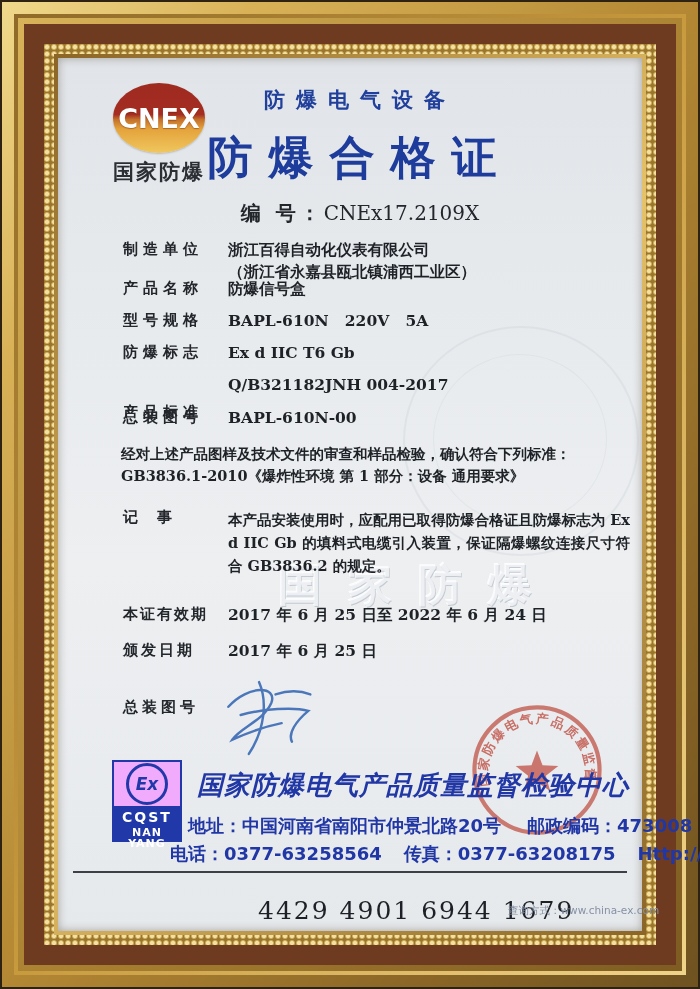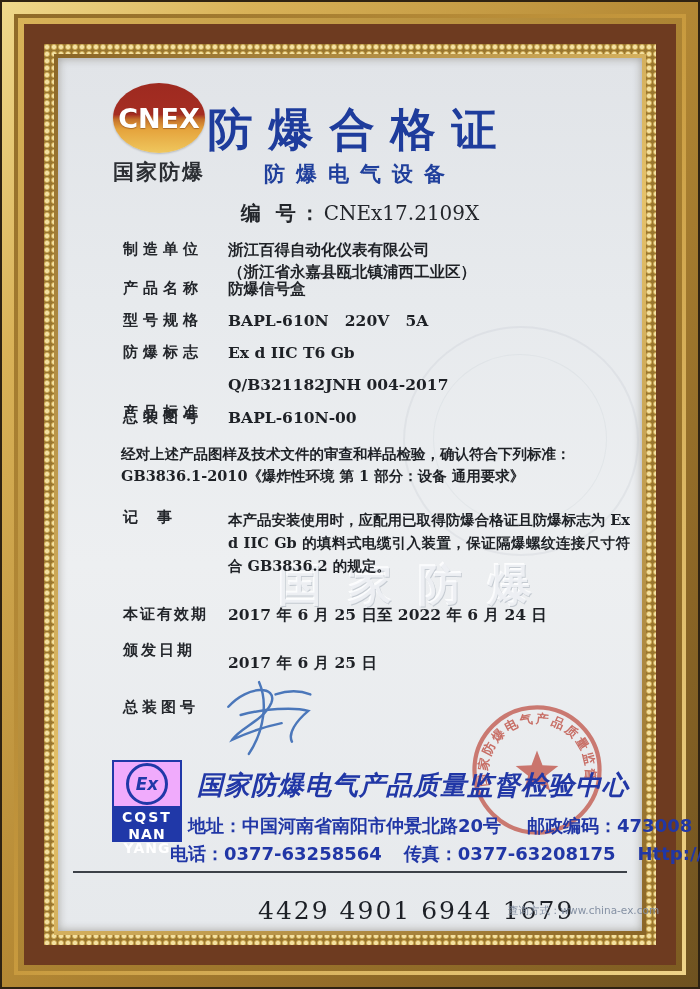--- a/index.html
+++ b/index.html
@@ -66,21 +66,21 @@
   .fvalue{font-family:"DejaVu Serif","Liberation Serif",serif;font-weight:600;font-size:15.5px;white-space:pre;color:#1e2126;}
   
   .bser{font-family:"DejaVu Serif","Liberation Serif",serif;font-weight:700;font-size:14.5px;color:#1e2126;}
   
   #cqst{left:54px;top:702px;width:66px;height:78px;border:2px solid #2038a8;background:#fff;}
   #cqst-top{height:44px;display:flex;align-items:center;justify-content:center;background:#f0abfc;}
   #cqst-circle{width:36px;height:36px;border:3px solid #2038a8;border-radius:50%;display:flex;align-items:center;justify-content:center;}
   #cqst-circle span{color:#2038a8;font-weight:bold;font-style:italic;font-size:17px;}
   #cqst-bottom{height:34px;background:#2038a8;color:#fff;text-align:center;line-height:1;}
   #cqst-bottom .l1{font-size:14px;font-weight:bold;letter-spacing:2px;padding-top:4px;}
-  #cqst-bottom .l2{font-size:14px;font-weight:bold;letter-spacing:1px;padding-top:3px;}
+  #cqst-bottom .l2{font-size:11px;font-weight:bold;letter-spacing:1px;padding-top:3px;}
   #org-name{left:112px;top:710px;width:486px;text-align:center;font-family:"DejaVu Serif","Liberation Serif",serif;
     font-size:26px;font-weight:bold;font-style:italic;color:#2137a6;white-space:nowrap;letter-spacing:1px;}
   .blue-line{color:#2137a6;font-weight:bold;font-size:18px;white-space:nowrap;}
   #divider{left:15px;top:813px;width:554px;height:2px;background:#3c4148;}
   #note-row{left:10px;top:826px;font-size:11px;font-weight:bold;color:#2a2d33;white-space:nowrap;}
   #verify-hint{margin-left:36px;}
   #code{left:200px;top:838px;width:280px;text-align:center;font-family:"DejaVu Serif","Liberation Serif",serif;
     font-size:25px;color:#1d2026;letter-spacing:2px;white-space:nowrap;}
   #query{left:450px;top:846px;font-size:10.5px;color:#8591a4;white-space:nowrap;}
   
@@ -103,22 +103,22 @@
   <div class="abs" id="wm-circle"></div>
   <div class="abs" id="wm-circle2"></div>
   <div class="abs" id="wm-text">国家防爆</div>
 
   <div class="abs" id="cnex-oval">
     <span>CNEX</span>
   </div>
   <div class="abs" id="cnex-caption">国家防爆</div>
 
   <div class="abs" id="head-block">
+    <div id="head-sub">防爆电气设备</div>
     <div id="head-title">防爆合格证</div>
-    <div id="head-sub">防爆电气设备</div>
   </div>
 
   <div class="abs" id="serial">
     <span class="lbl">编 号：</span><span class="ser">CNEx17.2109X</span>
   </div>
 
   <div class="abs flabel" style="left:65px;top:182px;">制造单位</div>
   <div class="abs fvalue" style="left:170px;top:182px;">浙江百得自动化仪表有限公司</div>
   <div class="abs fvalue" style="left:170px;top:204px;">（浙江省永嘉县瓯北镇浦西工业区）</div>
 
@@ -142,21 +142,21 @@
     <div>GB3836.1-2010《爆炸性环境 第 1 部分：设备 通用要求》</div>
   </div>
 
   <div class="abs flabel" style="left:65px;top:450px;letter-spacing:2px;">记　事</div>
   <div class="abs bser" style="left:170px;top:450px;width:402px;line-height:23px;text-align:justify;">本产品安装使用时，应配用已取得防爆合格证且防爆标志为 Ex d IIC Gb 的填料式电缆引入装置，保证隔爆螺纹连接尺寸符合 GB3836.2 的规定。</div>
 
   <div class="abs flabel" style="left:65px;top:547px;letter-spacing:2px;">本证有效期</div>
   <div class="abs fvalue" style="left:170px;top:547px;">2017 年 6 月 25 日至 2022 年 6 月 24 日</div>
 
   <div class="abs flabel" style="left:65px;top:583px;letter-spacing:3px;">颁发日期</div>
-  <div class="abs fvalue" style="left:170px;top:583px;margin-top:12px;">2017 年 6 月 25 日</div>
+  <div class="abs fvalue" style="left:170px;top:583px;">2017 年 6 月 25 日</div>
 
   <div class="abs flabel" style="left:65px;top:640px;letter-spacing:4px;">总装图号</div>
   <svg class="abs" id="sign-svg" viewBox="0 0 120 80">
     <g fill="none" stroke="#3a6bb5" stroke-width="2.4" stroke-linecap="round" opacity="0.9">
       <path d="M14,30 C34,8 62,10 56,26 C48,44 26,50 18,62 C36,54 56,48 66,46"></path>
       <path d="M44,6 C52,24 50,52 34,76"></path>
       <path d="M26,38 C48,32 78,30 92,34 C80,44 72,56 76,64"></path>
       <path d="M60,18 C72,14 84,14 94,18"></path>
     </g>
   </svg>

